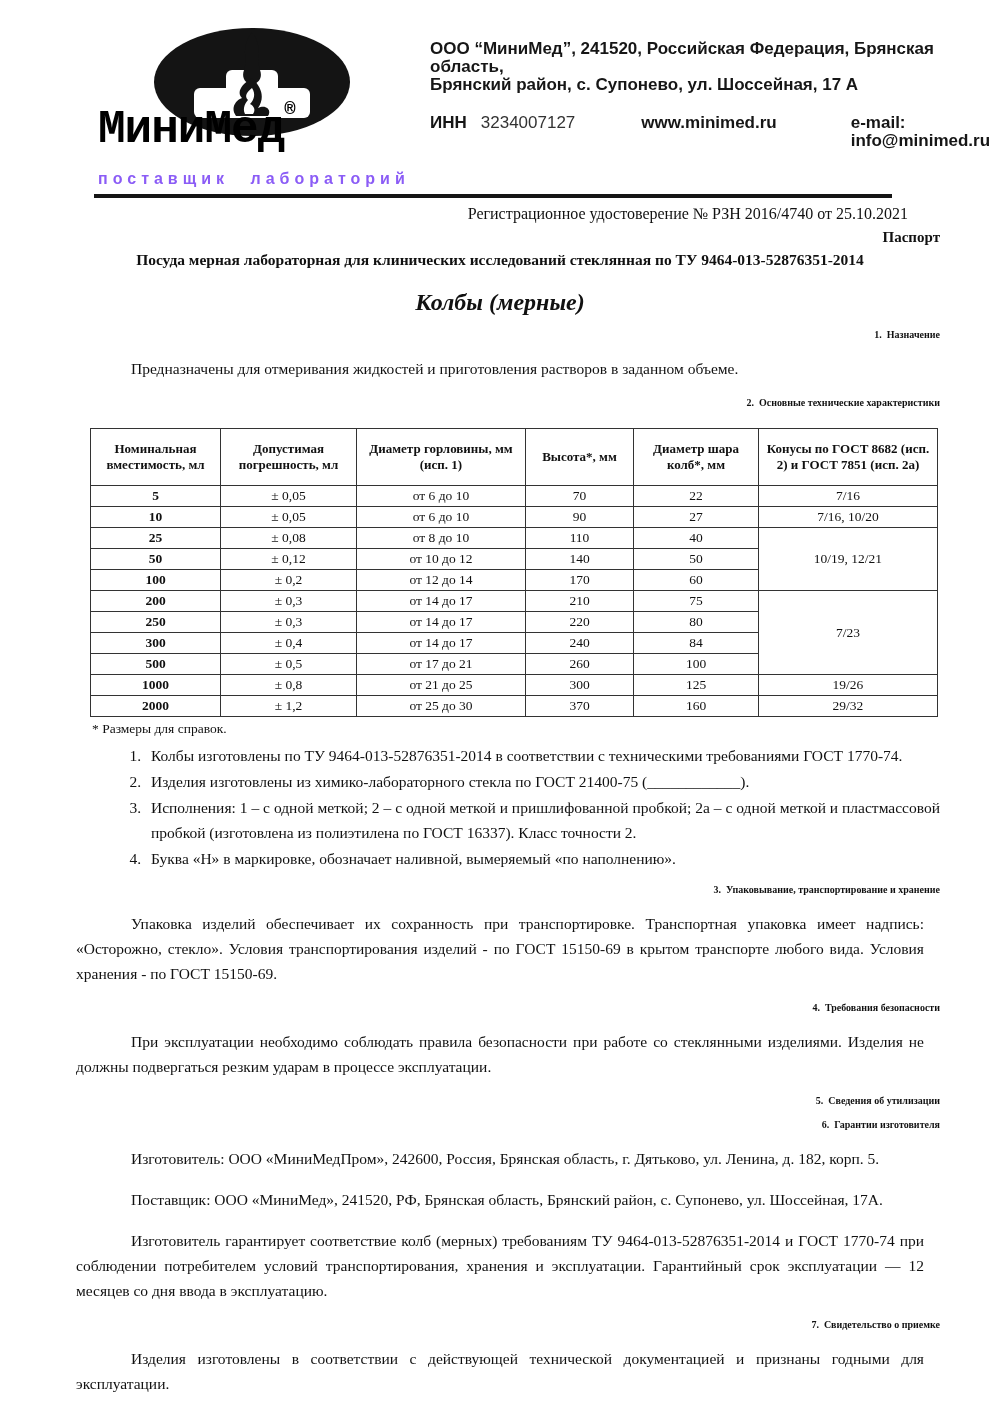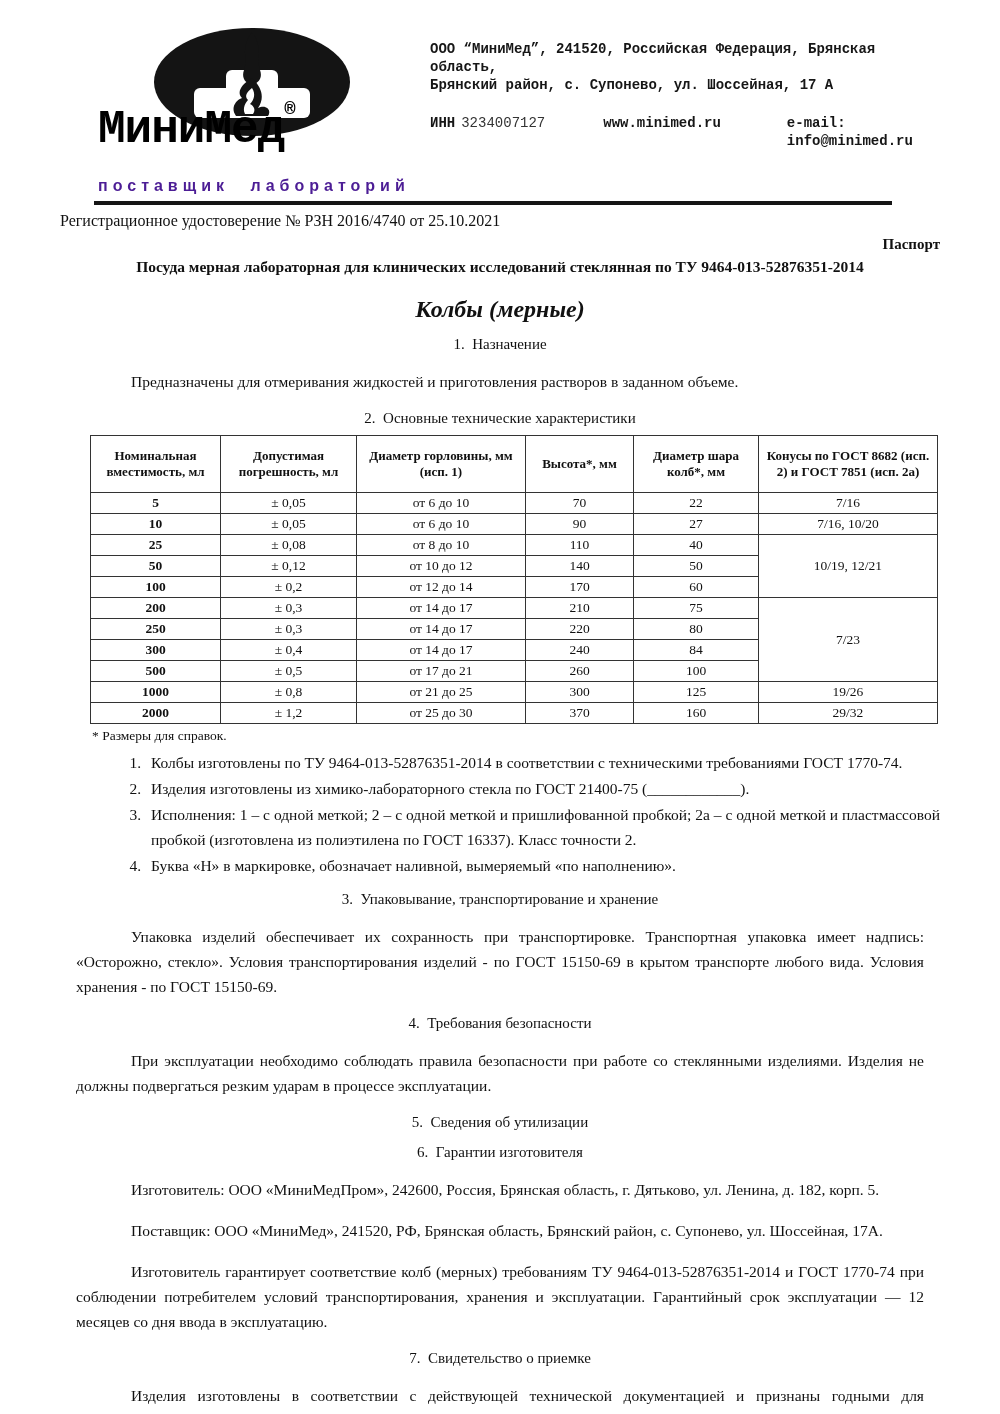--- a/index.html
+++ b/index.html
@@ -20,45 +20,45 @@
   .logo-block{width:370px;flex:0 0 370px;padding-left:38px;box-sizing:border-box;}
   .logo-mark{display:block;margin-left:52px;}
   .brand-line{
     font-family:Liberation Mono, monospace;
     font-weight:900;font-size:46px;line-height:1;
     letter-spacing:-1px;color:#000000;margin-top:-38px;white-space:nowrap;
   }
   .brand-line sup{font-size:19px;font-weight:700;vertical-align:28px;letter-spacing:0;}
   .tagline{
     font-family:"Liberation Sans","DejaVu Sans",sans-serif;
-    font-weight:800;font-size:16px;color:#4c1d95;
-    letter-spacing:5px;word-spacing:12px;margin-top:24px;white-space:nowrap;
+    font-weight:800;font-size:16px;color:#8b5cf6;
+    letter-spacing:5px;word-spacing:12px;margin-top:17px;white-space:nowrap;
   }
   .contact{
-    font-family:Liberation Mono, monospace;
-    font-weight:700;font-size:14px;line-height:18px;color:#161616;
+    font-family:Liberation Sans, sans-serif;
+    font-weight:700;font-size:17px;line-height:18px;color:#161616;
     padding-top:14px;flex:1;
   }
   .contact .block{margin-bottom:14px;}
-  .inn-row{display:flex;gap:6px;margin-top:20px;align-items:baseline;}
+  .inn-row{display:flex;gap:14px;margin-top:20px;align-items:baseline;}
   .inn-num{font-weight:400;color:#333;}
   .inn-site{margin-left:52px;}
   .inn-mail{margin-left:60px;}
   .hdr-rule{height:4px;background:#151515;margin:6px 0 0 34px;width:798px;}
-  .reg-line{text-align:left;padding-right:32px;font-size:16px;margin-top:7px;}
+  .reg-line{text-align:right;padding-right:32px;font-size:16px;margin-top:7px;}
   
   .doc-title{text-align:right;font-weight:bold;font-size:15px;margin-top:6px;}
   .doc-subtitle{text-align:center;font-weight:bold;font-size:15.5px;margin-top:5px;}
   .product-title{text-align:center;font-weight:bold;font-style:italic;font-size:24px;margin-top:20px;}
-  .sec-h{text-align:center;font-weight:normal;font-size:15px;margin:13px 0 6px 0;}
+  .sec-h{text-align:right;font-weight:bold;font-size:10px;margin:13px 0 6px 0;}
   p.body{margin:16px;line-height:25px;text-align:justify;text-indent:55px;}
   p.body.noj{text-align:left;}
   
   table.spec{
-    border-collapse:collapse;margin:8px 0 0 30px;width:763px;
+    border-collapse:collapse;margin:20px 0 0 30px;width:763px;
     font-size:13px;table-layout:fixed;
   }
   table.spec th,table.spec td{
     border:1.4px solid #333;text-align:center;vertical-align:middle;
     padding:1px 4px;line-height:16px;
   }
   table.spec th{font-weight:bold;height:54px;}
   table.spec td{height:18px;font-size:13.5px;}
   table.spec td:first-child{font-weight:bold;}
   .c1{width:130px;}.c2{width:136px;}.c3{width:169px;}.c4{width:108px;}.c5{width:125px;}.c6{width:179px;}

